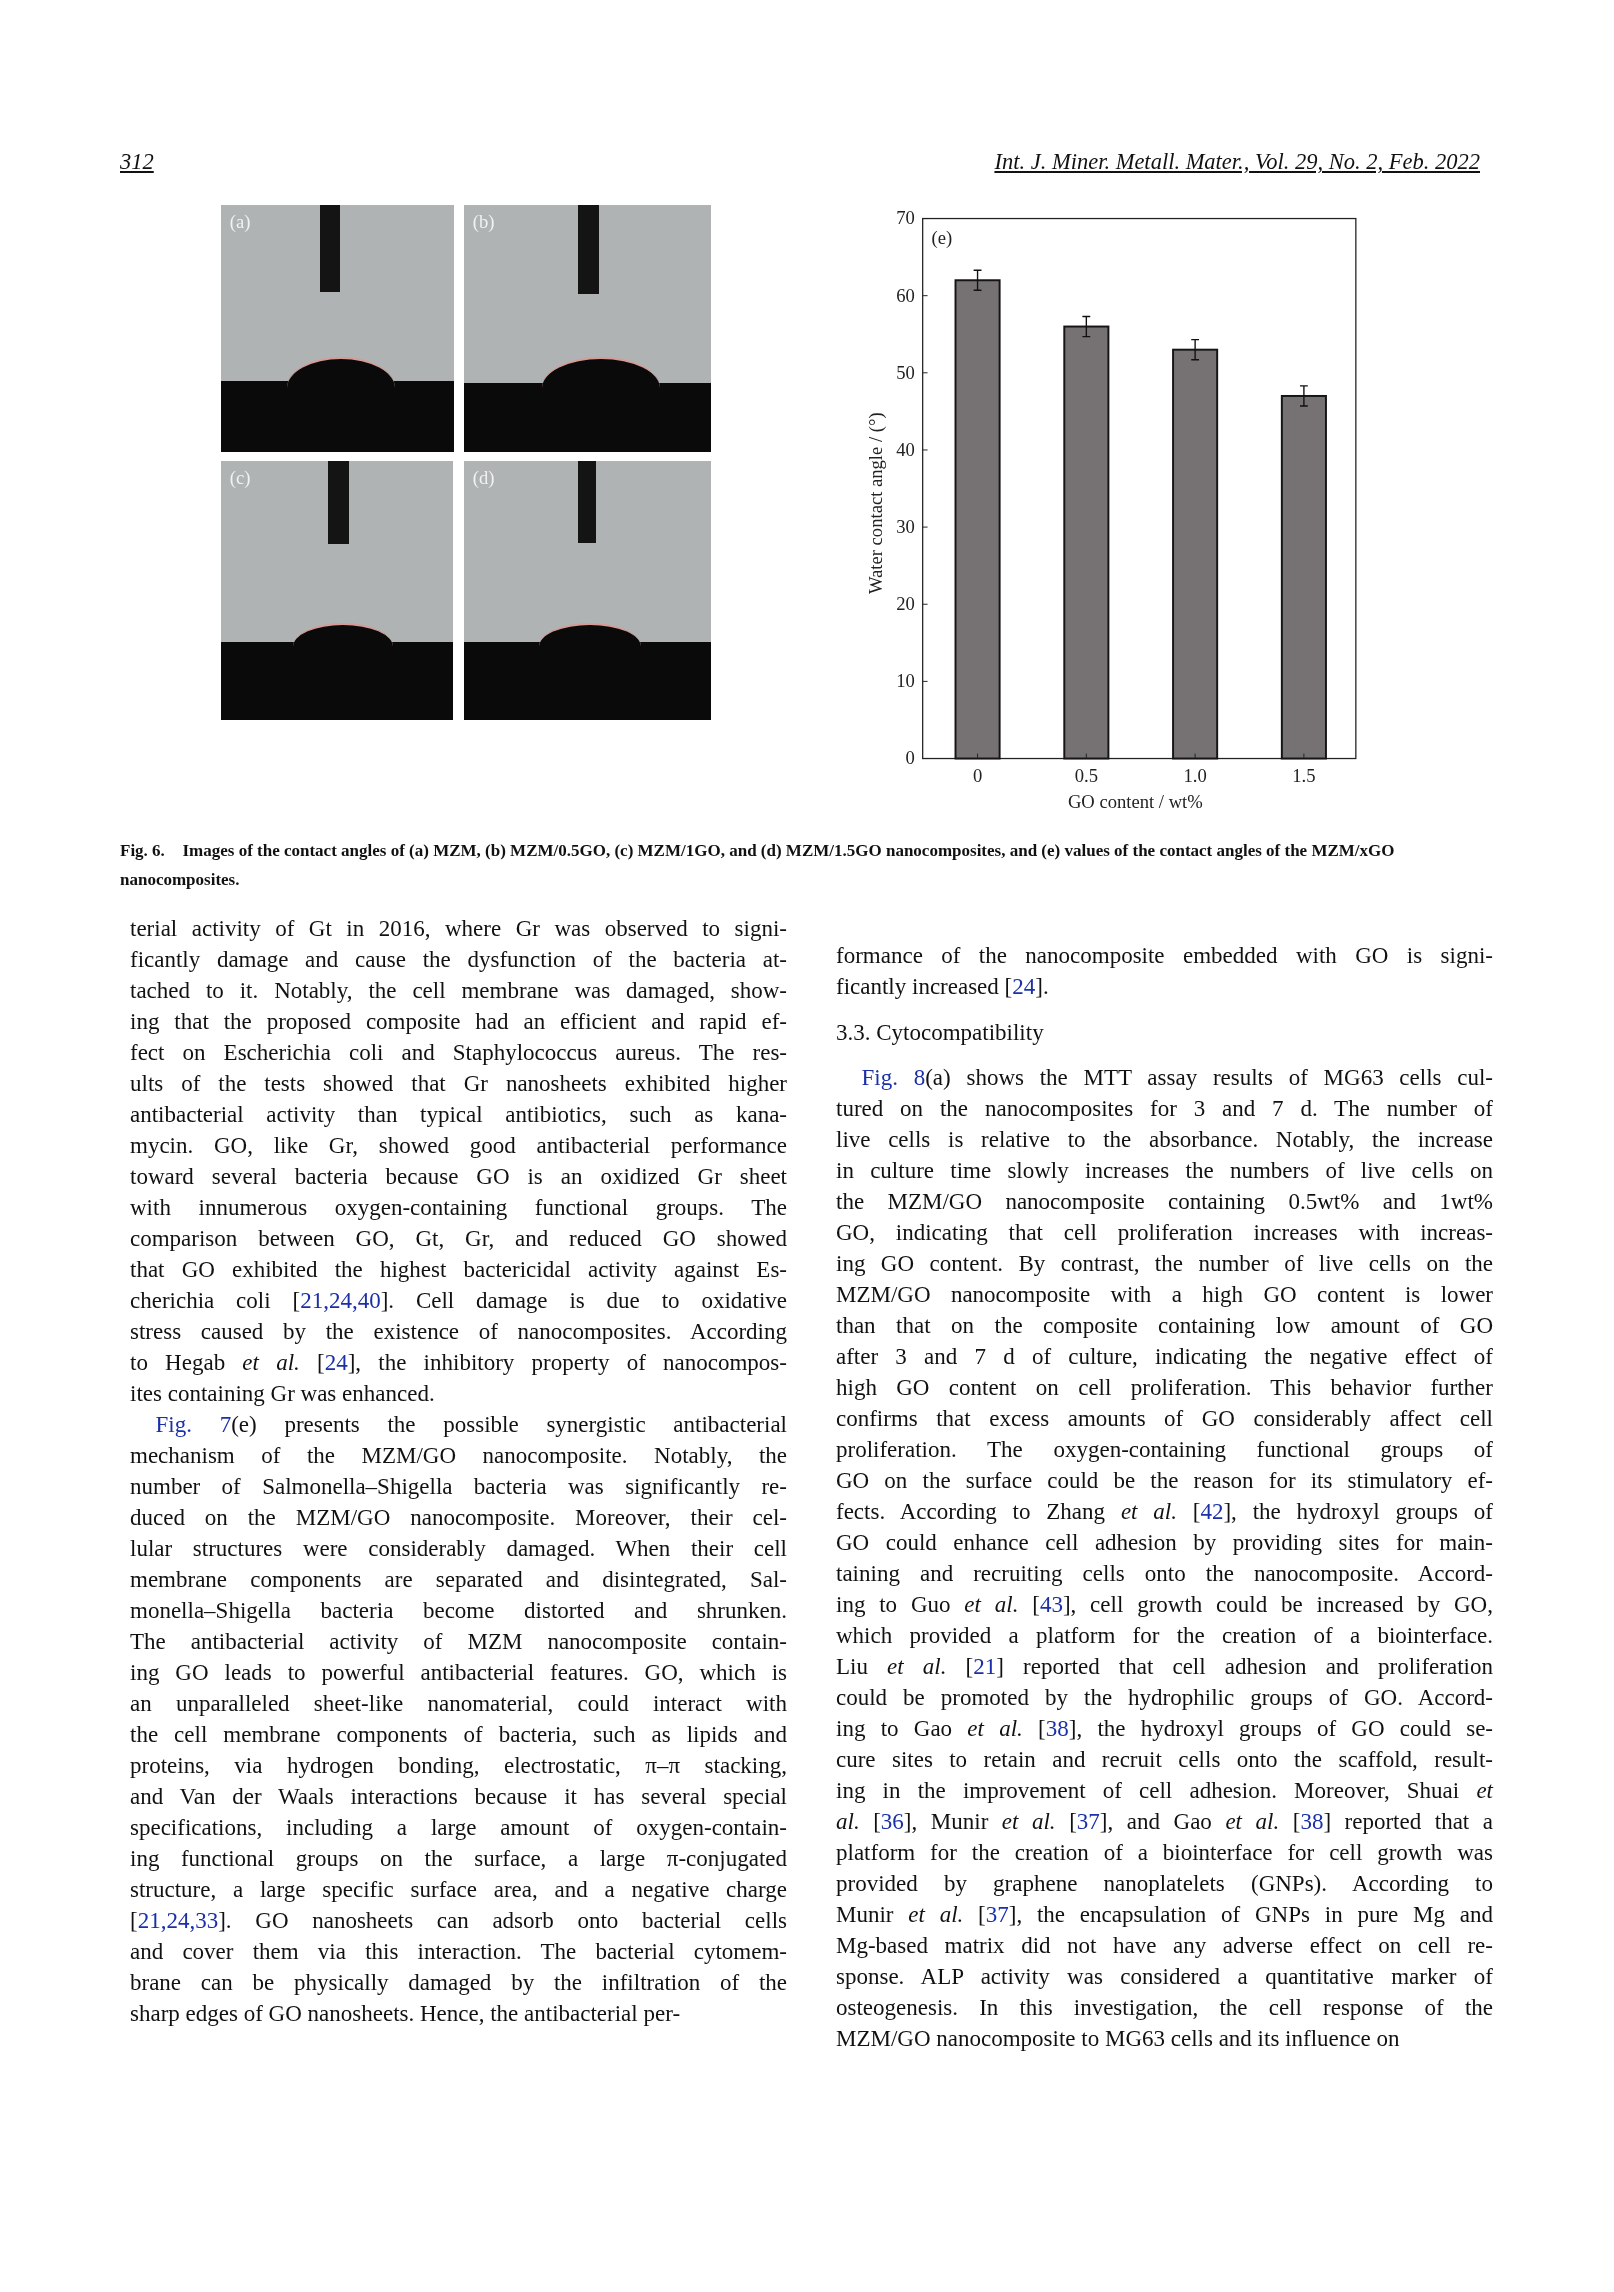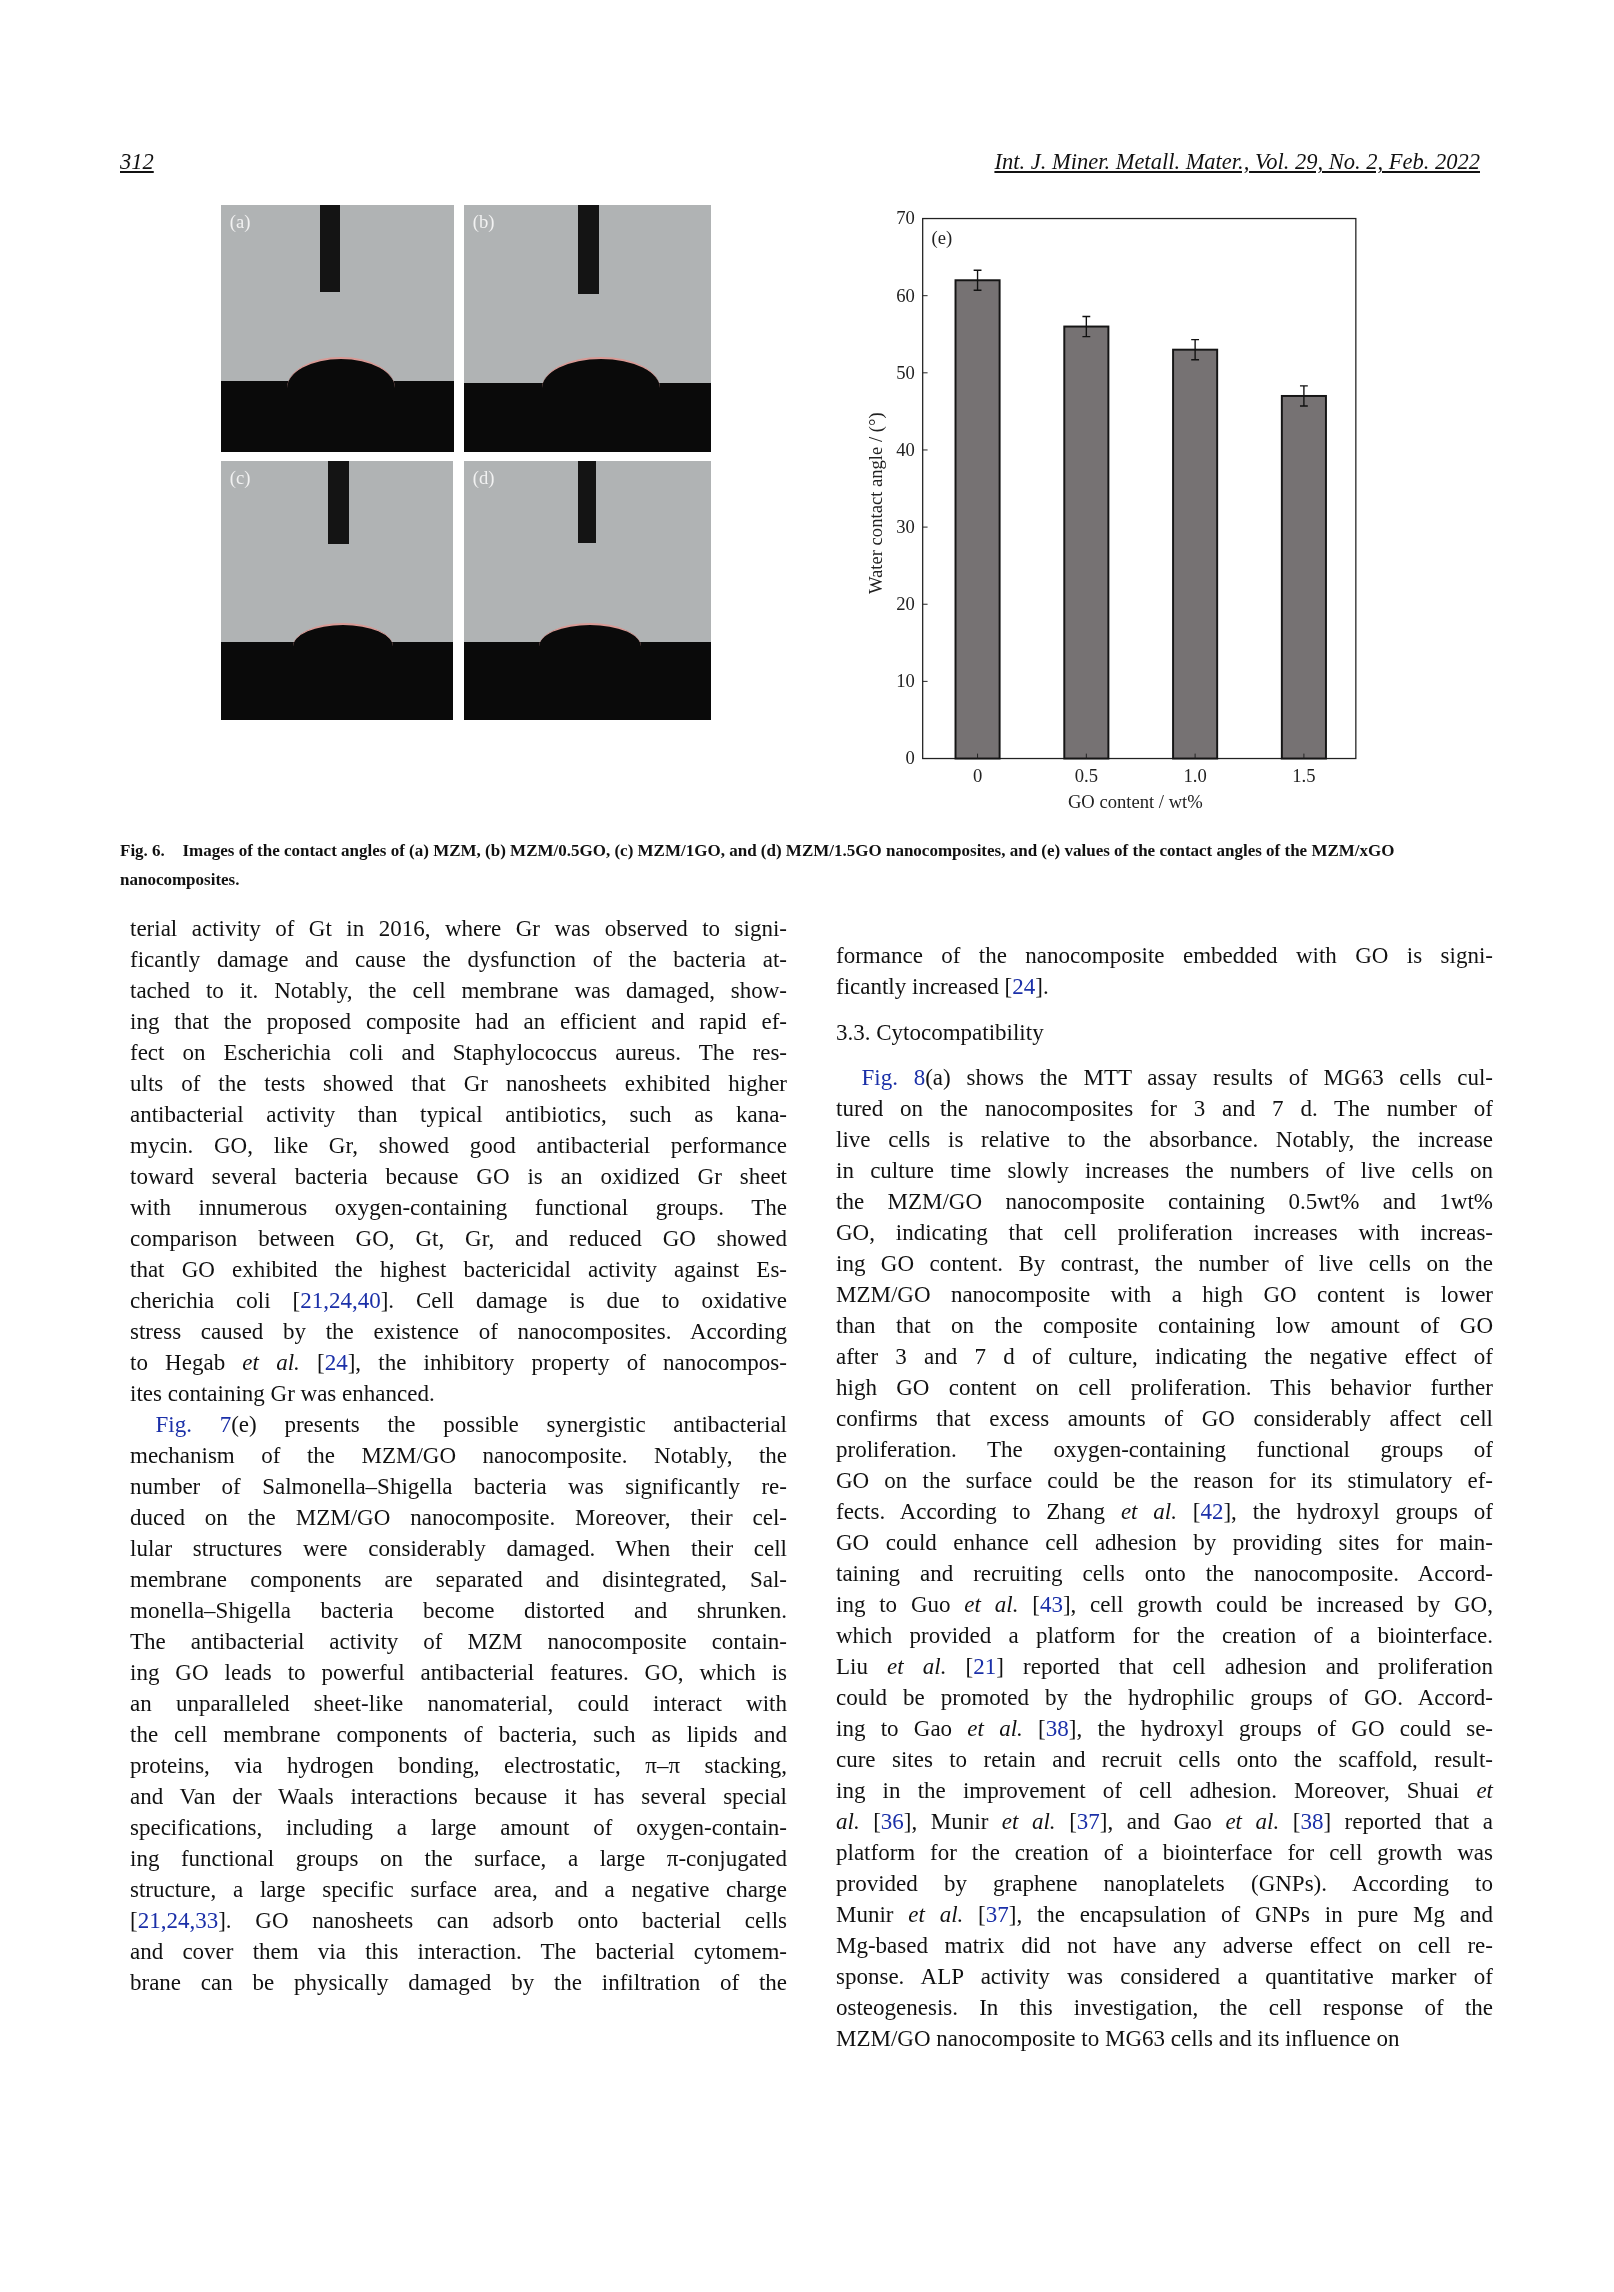--- a/index.html
+++ b/index.html
@@ -140,20 +140,21 @@
       <span class="line">proteins, via hydrogen bonding, electrostatic, π–π stacking,</span>
       <span class="line">and Van der Waals interactions because it has several special</span>
       <span class="line">specifications, including a large amount of oxygen-contain-</span>
       <span class="line">ing functional groups on the surface, a large π-conjugated</span>
       <span class="line">structure, a large specific surface area, and a negative charge</span>
     </div>
   <span class="line"><span>[</span><span class="ref">21,24,33</span><span>]. GO nanosheets can adsorb onto bacterial cells</span></span>
   <div id="lc-p2tail">
       <span class="line">and cover them via this interaction. The bacterial cytomem-</span>
       <span class="line">brane can be physically damaged by the infiltration of the</span>
+      <span class="line last">sharp edges of GO nanosheets. Hence, the antibacterial per-</span>
     </div>
 </div>
 
 <div id="right-col" class="col">
   <span class="line">formance of the nanocomposite embedded with GO is signi-</span>
   <span class="line last"><span>ficantly increased [</span><span class="ref">24</span><span>].</span></span>
   <div class="section-heading">3.3. Cytocompatibility</div>
   <span class="line indent"><span class="ref">Fig. 8</span><span>(a) shows the MTT assay results of MG63 cells cul-</span></span>
   <div id="rc-lines">
       <span class="line">tured on the nanocomposites for 3 and 7 d. The number of</span>

